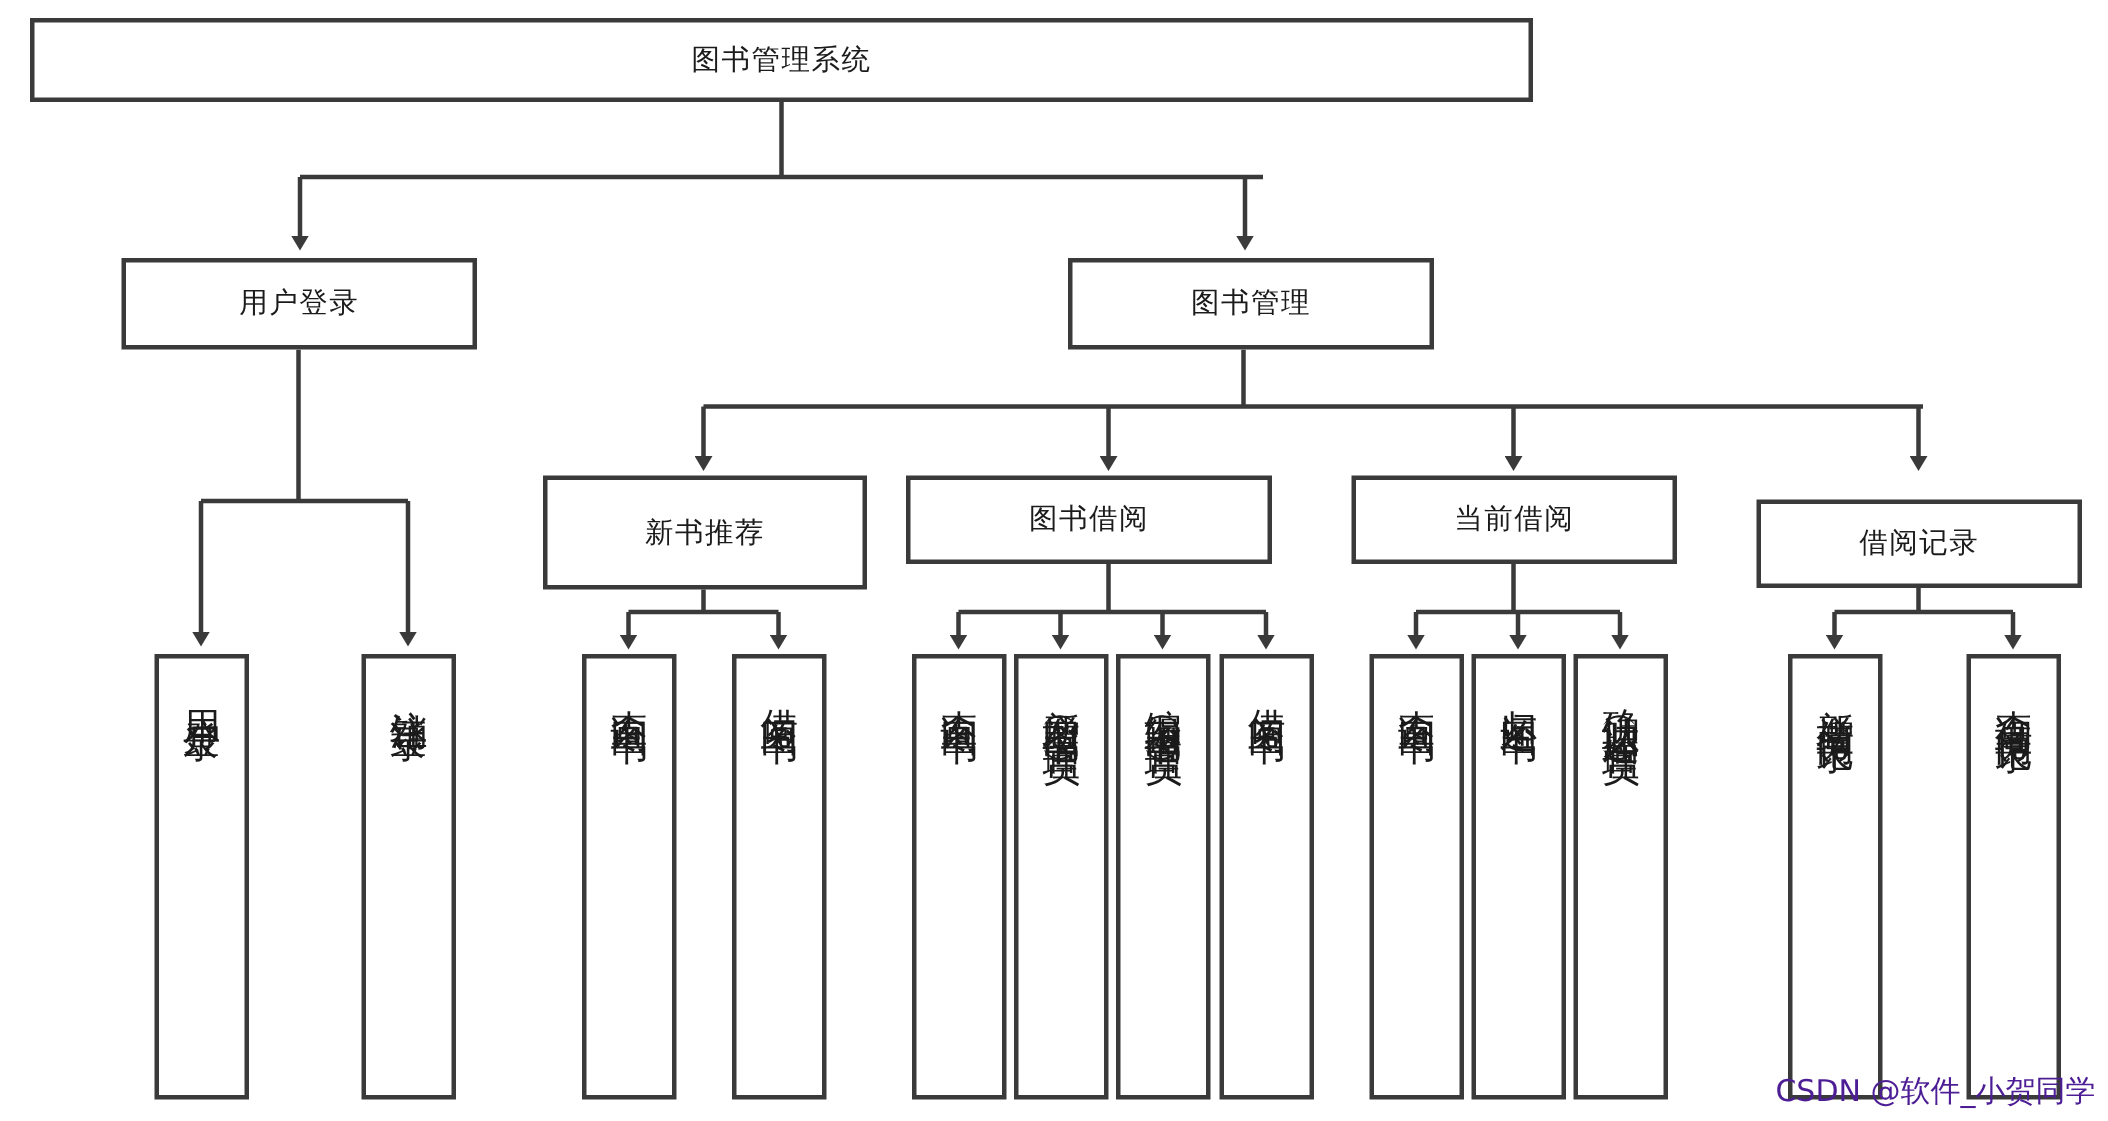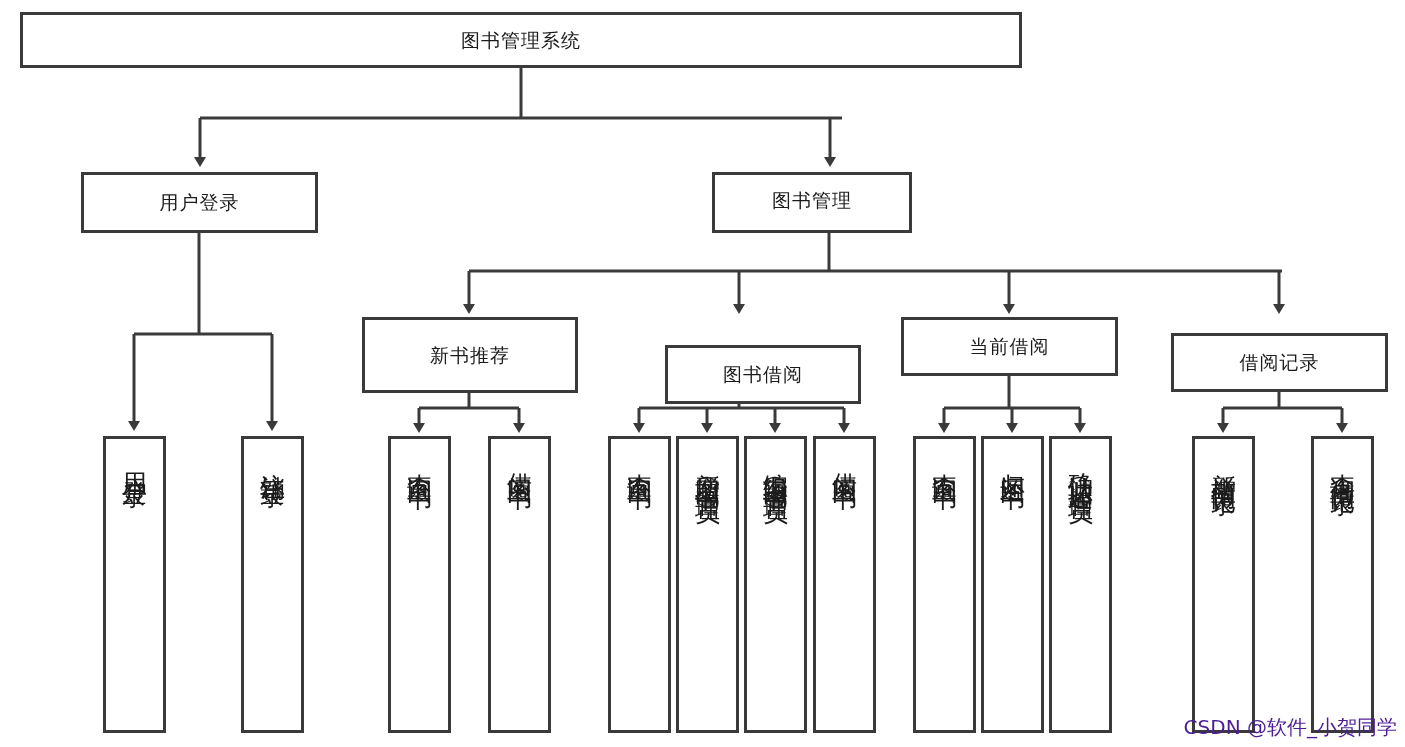--- a/index.html
+++ b/index.html
@@ -121,28 +121,28 @@
     </g>
   </svg>
 
   <div class="node-box" style="left:20px; top:12px; width:1002px; height:56px;">
     <span class="node-label">图书管理系统</span>
   </div>
 
   <div class="node-box" style="left:81px; top:172px; width:237px; height:61px;">
     <span class="node-label">用户登录</span>
   </div>
-  <div class="node-box" style="left:712px; top:172px; width:200px; height:61px;font-family:Liberation Mono, monospace;">
+  <div class="node-box" style="left:712px; top:172px; width:244px; height:61px;">
     <span class="node-label">图书管理</span>
   </div>
 
   <div class="node-box" style="left:362px; top:317px; width:216px; height:76px;">
     <span class="node-label">新书推荐</span>
   </div>
-  <div class="node-box" style="left:665px; top:317px; width:196px; height:59px;margin-top:28px;">
+  <div class="node-box" style="left:604px; top:317px; width:244px; height:59px;">
     <span class="node-label">图书借阅</span>
   </div>
   <div class="node-box" style="left:901px; top:317px; width:217px; height:59px;">
     <span class="node-label">当前借阅</span>
   </div>
   <div class="node-box" style="left:1171px; top:317px; width:217px; height:59px;margin-top:16px;">
     <span class="node-label">借阅记录</span>
   </div>
 
   <div class="node-box vertical" style="left:103px; top:436px; width:63px; height:297px;">

